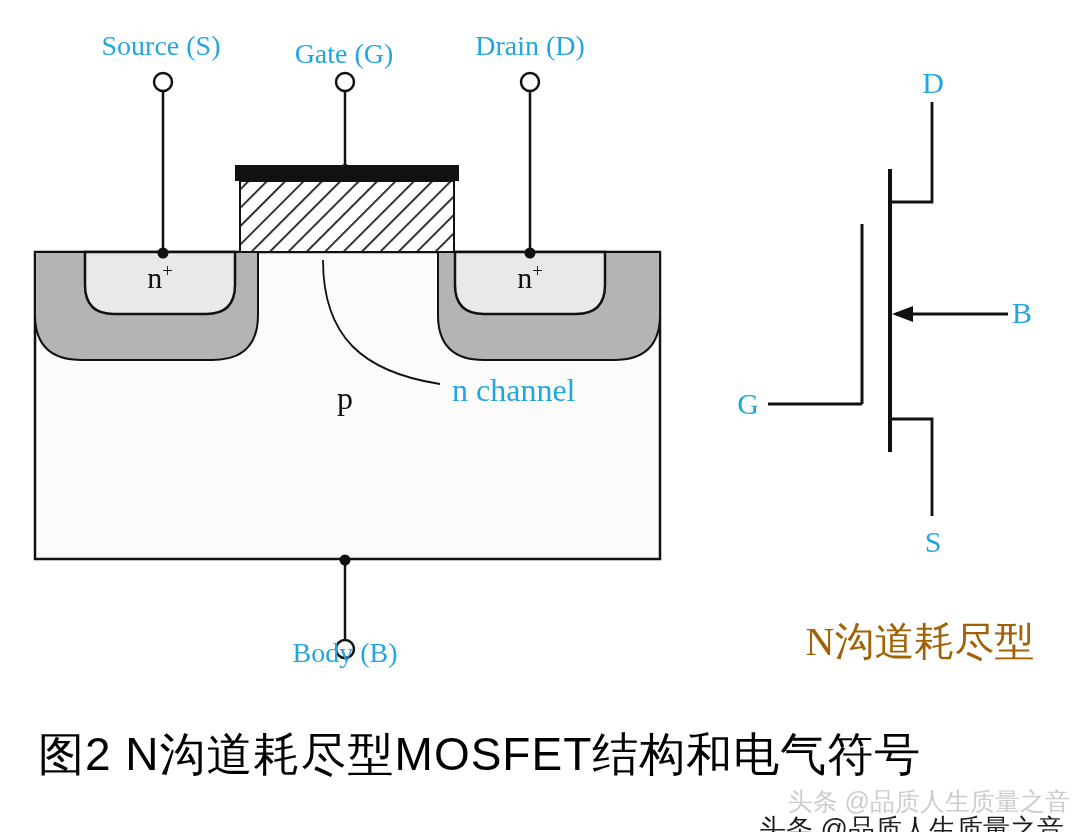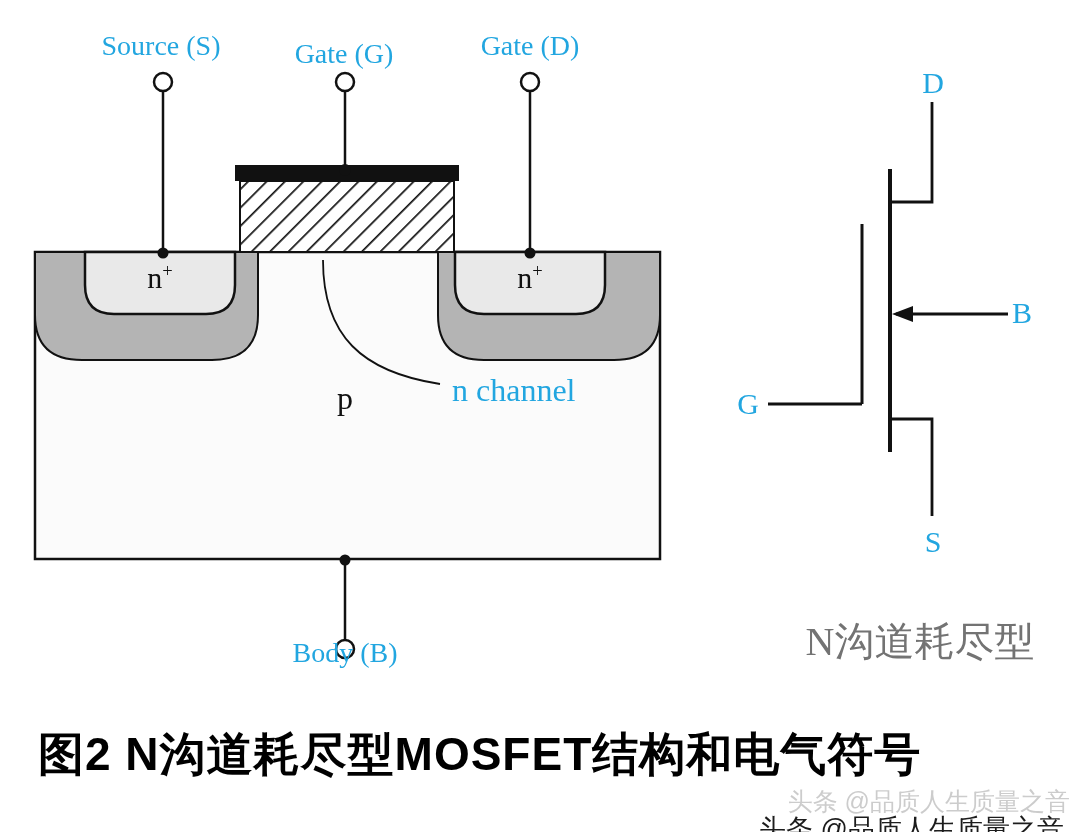--- a/index.html
+++ b/index.html
@@ -22,26 +22,26 @@
   .cx { transform: translateX(-50%); }
   .cyan { color: #22a6e0; }
   .terminal-lbl { font-size: 28px; }
   .symbol-lbl { font-size: 30px; }
   .region-lbl { font-size: 30px; }
   .region-lbl sup { font-size: 0.62em; }
   .channel-lbl { font-size: 32px; }
   .p-lbl { font-size: 32px; }
   .symbol-caption {
     font-size: 40px;
-    color: #737373;
+    color: #a16207;
     font-family: "Liberation Serif", "DejaVu Serif", serif;
   }
   .figure-caption {
     font-size: 46px;
-    font-weight: bold;
+    font-weight: normal;
     color: #000000;
     letter-spacing: 1px;
     font-family: "Liberation Sans", "DejaVu Sans", sans-serif;
   }
   .watermark {
     font-size: 27px;
     color: #1c1c1c;
     font-family: "Liberation Sans", "DejaVu Sans", sans-serif;
   }
   .watermark-ghost {
@@ -101,21 +101,21 @@
       <path d="M862,380 H768" stroke-width="2.8"></path>
       <path d="M890,178 H932 V78" stroke-width="2.8"></path>
       <path d="M890,395 H932 V492" stroke-width="2.8"></path>
       <path d="M1008,290 H896" stroke-width="2.8"></path>
       <polygon points="892,290 913,282 913,298" fill="#111111" stroke="none"></polygon>
     </g>
   </svg>
 
   <div class="lbl cx cyan terminal-lbl" style="left:161px; top:7px;">Source (S)</div>
   <div class="lbl cx cyan terminal-lbl" style="left:344px; top:15px;">Gate (G)</div>
-  <div class="lbl cx cyan terminal-lbl" style="left:530px; top:7px;">Gate (D)</div>
+  <div class="lbl cx cyan terminal-lbl" style="left:530px; top:7px;">Drain (D)</div>
   <div class="lbl cx cyan terminal-lbl" style="left:345px; top:614px;">Body (B)</div>
 
   <div class="lbl cx region-lbl" style="left:160px; top:237px;"><span>n</span><sup>+</sup></div>
   <div class="lbl cx region-lbl" style="left:530px; top:237px;"><span>n</span><sup>+</sup></div>
 
   <div class="lbl cx p-lbl" style="left:345px; top:358px;">p</div>
   <div class="lbl cyan channel-lbl" style="left:452px; top:350px;">n channel</div>
 
   <div class="lbl cx cyan symbol-lbl" style="left:933px; top:43px;">D</div>
   <div class="lbl cx cyan symbol-lbl" style="left:748px; top:364px;">G</div>

